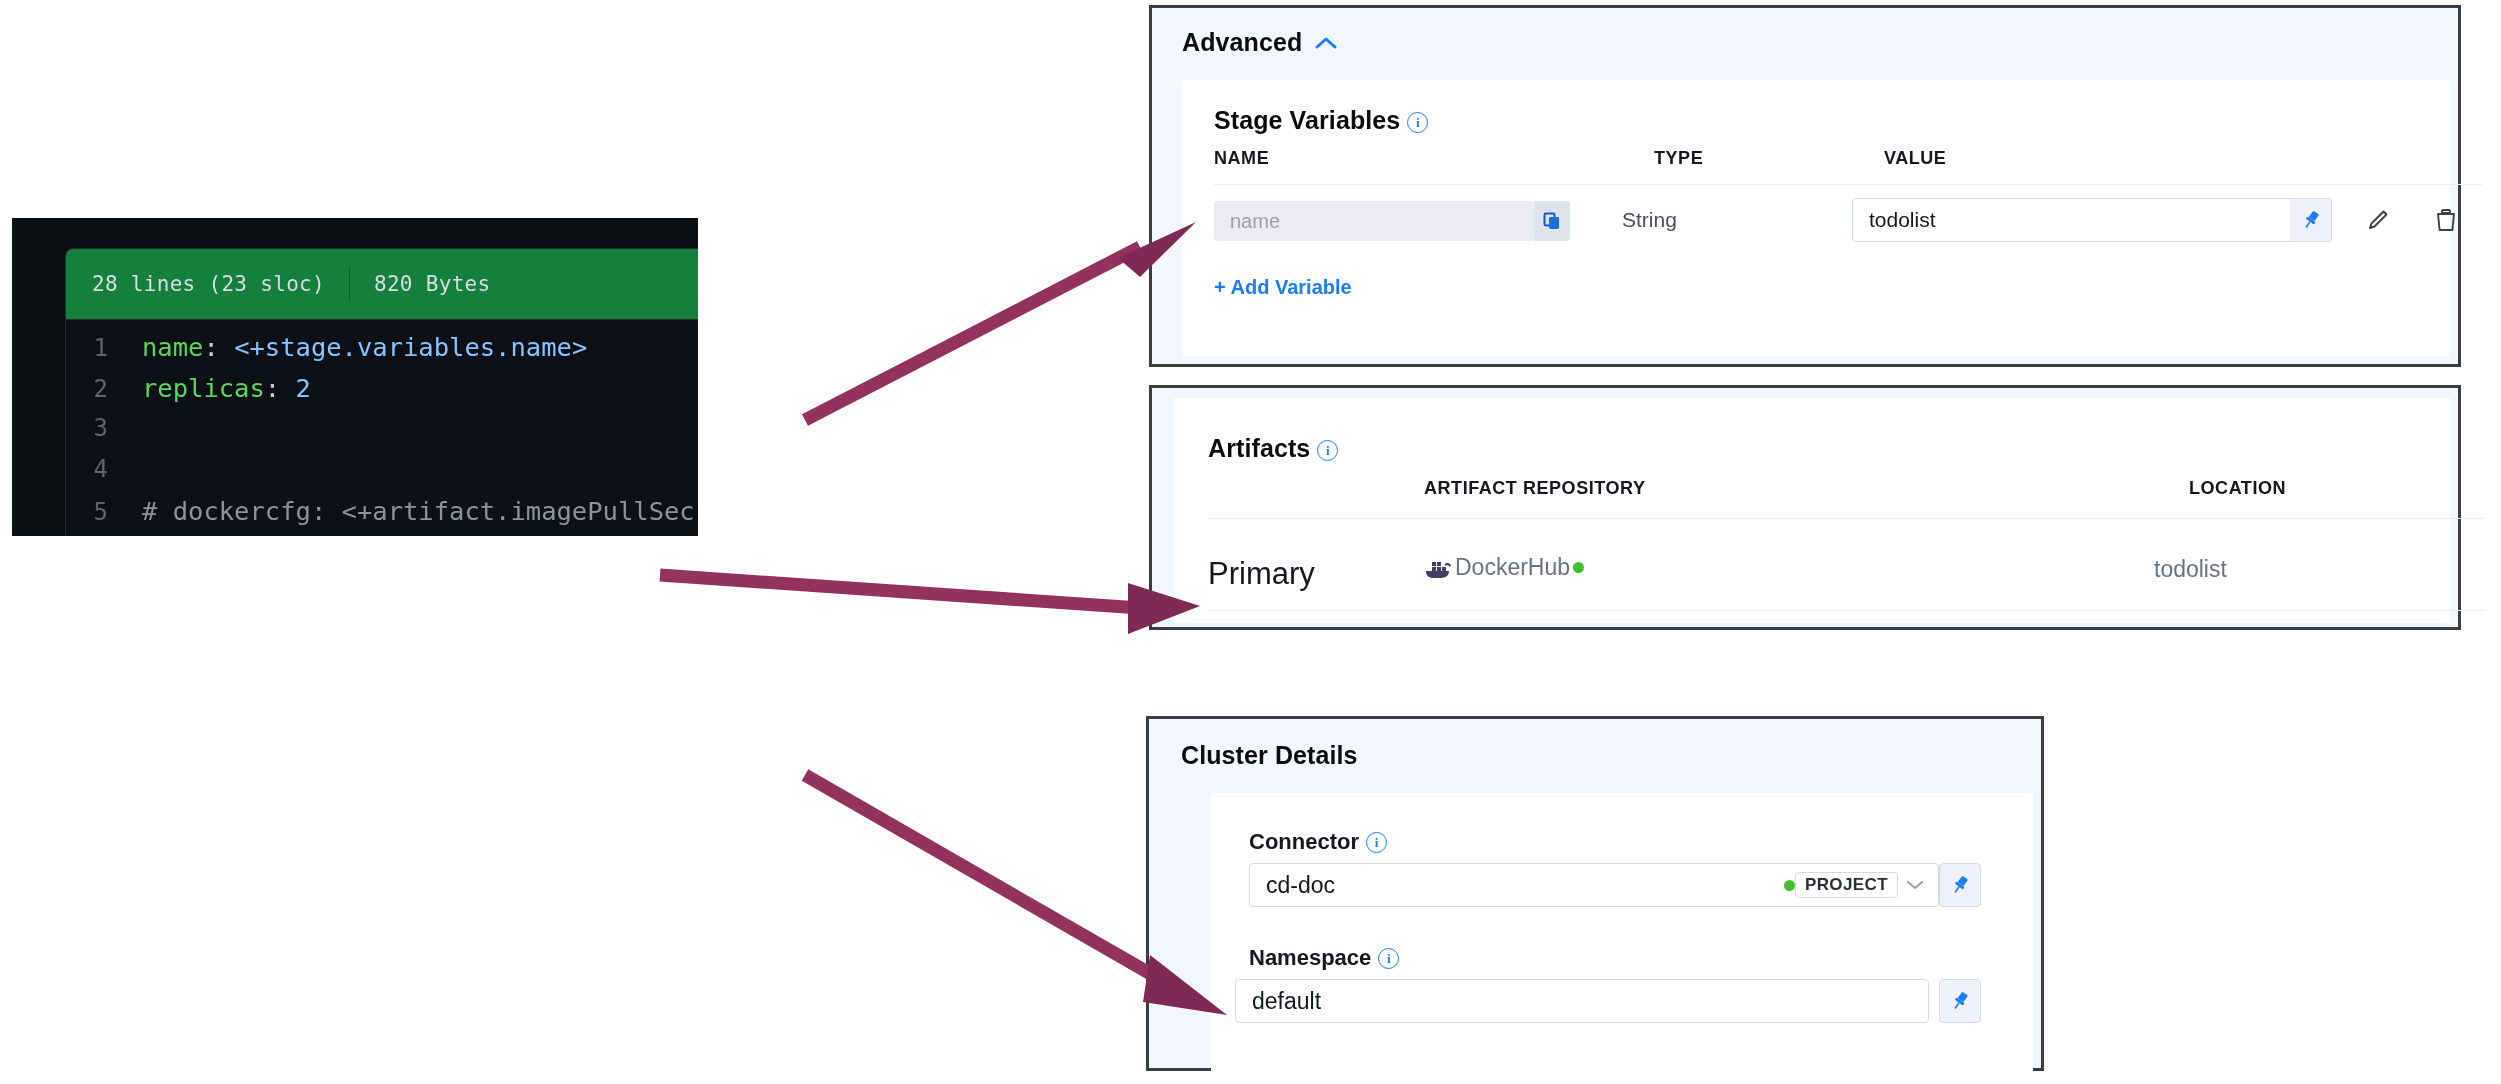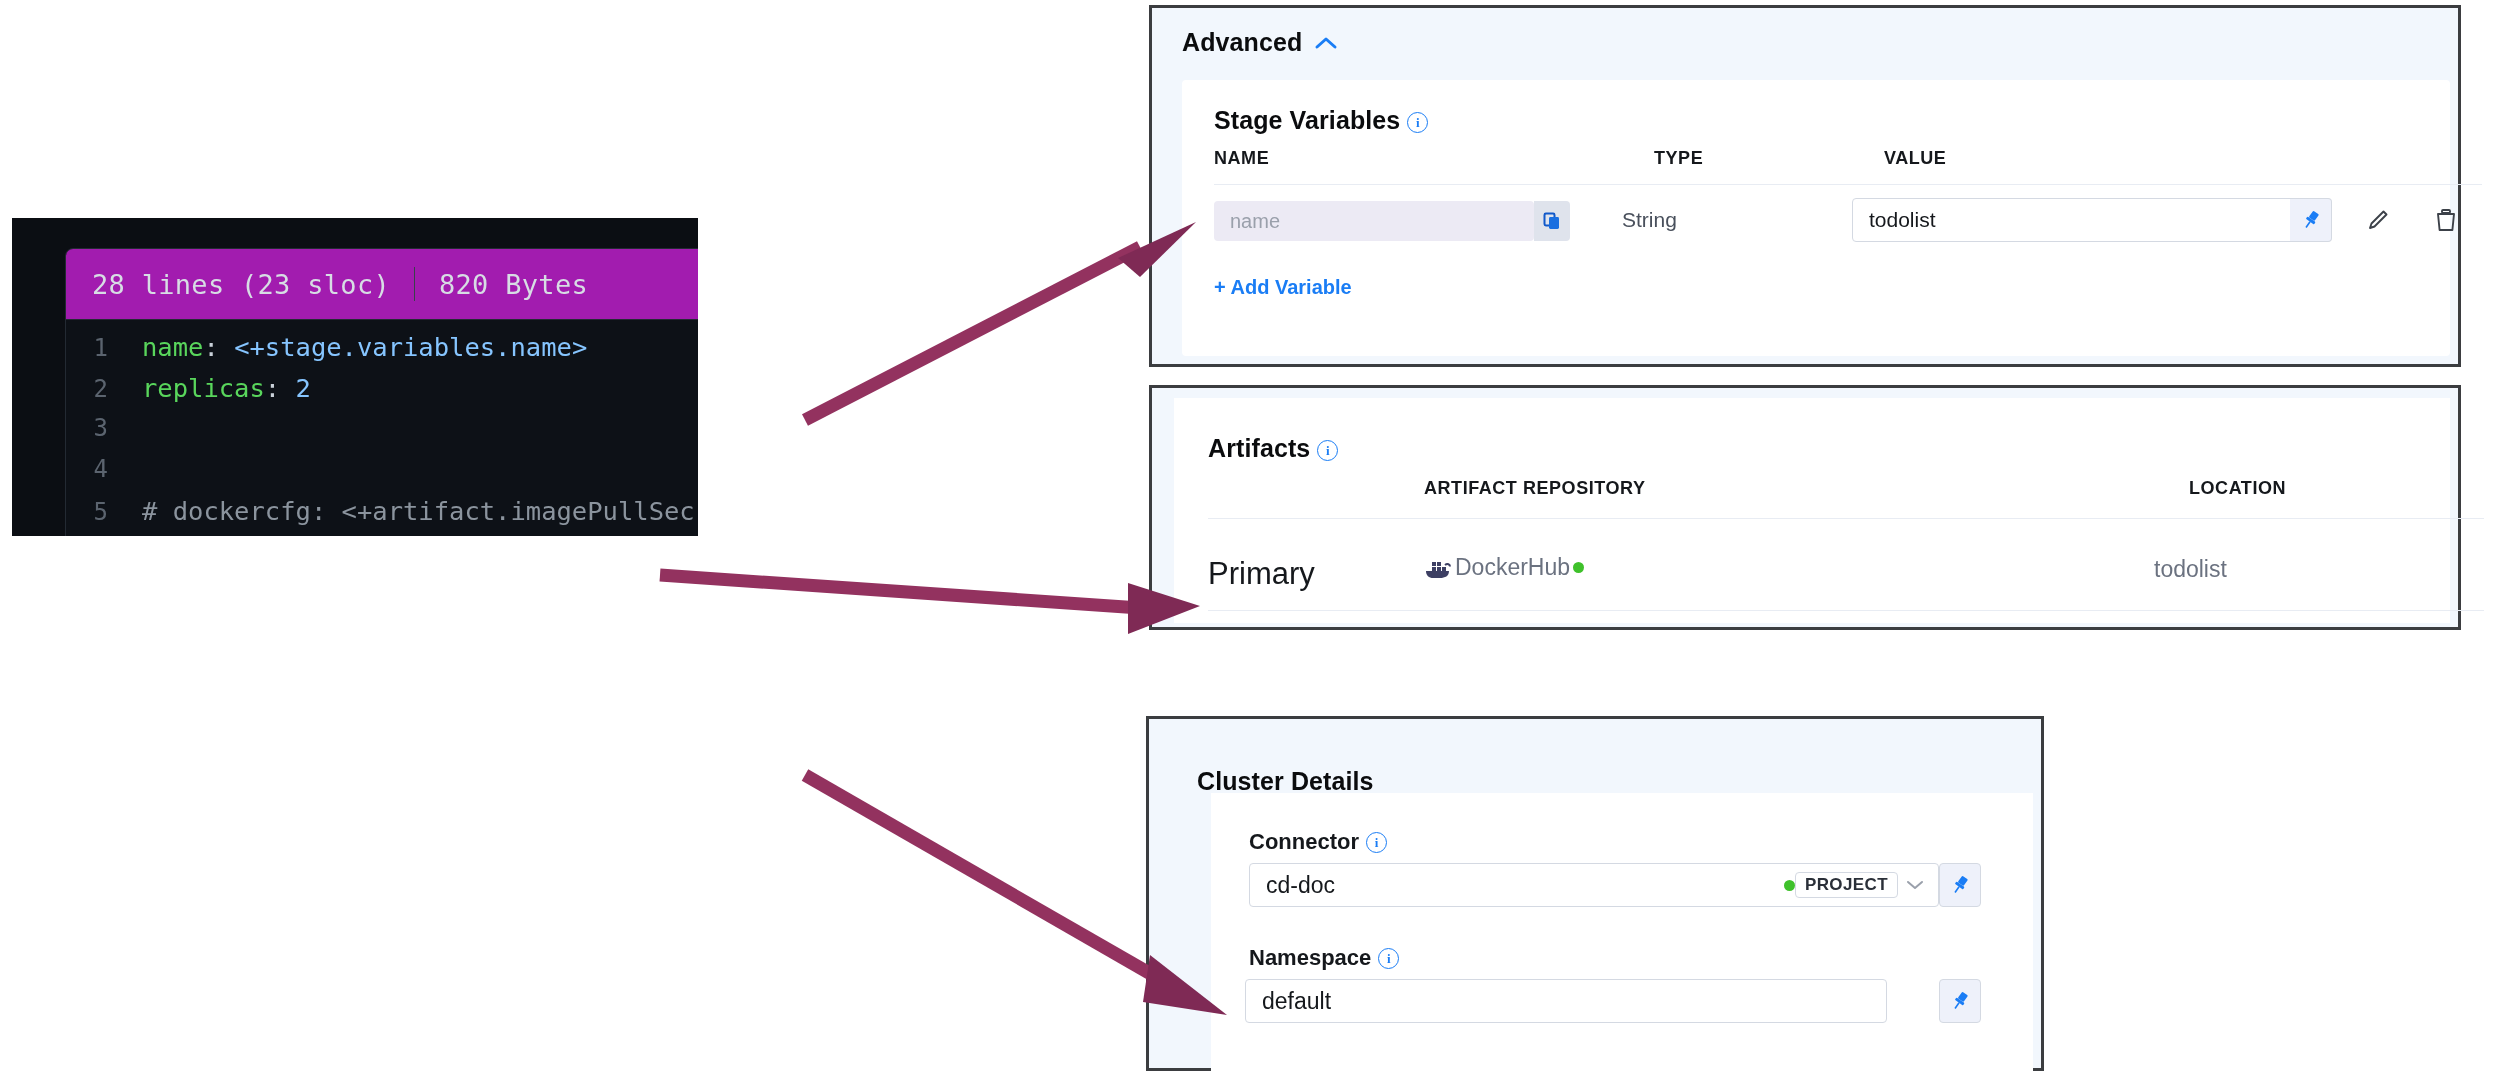--- a/index.html
+++ b/index.html
@@ -16,24 +16,24 @@
   #code-panel{
     position:absolute;left:12px;top:218px;width:686px;height:318px;
     background:#0b0e13;overflow:hidden;
   }
   #code-card{
     position:absolute;left:53px;top:30px;right:-2px;bottom:-2px;
     background:#0d1117;border:1px solid #232a33;border-radius:8px 0 0 0;
     overflow:hidden;
   }
   #code-head{
-    height:70px;background:#a21caf;border-bottom:1px solid #232a33;
+    height:70px;background:#15803d;border-bottom:1px solid #232a33;
     display:flex;align-items:center;padding-left:26px;
     font-family:"DejaVu Sans Mono","Liberation Mono",monospace;
-    color:#d7dde4;font-size:27px;letter-spacing:.3px;
+    color:#d7dde4;font-size:21px;letter-spacing:.3px;
   }
   #code-head .divider{
     display:inline-block;width:1px;height:34px;background:#39414c;margin:0 24px;
   }
   #code-body{padding-top:12px;}
   .code-line{
     display:flex;align-items:baseline;height:41px;
     font-family:"DejaVu Sans Mono","Liberation Mono",monospace;
     font-size:25.5px;white-space:pre;
   }
@@ -122,41 +122,41 @@
   #art-row{position:absolute;left:34px;right:26px;top:152px;height:46px;}
   #art-row .r0{position:absolute;left:0;top:6px;font-size:31px;color:#15181c;}
   #art-row .r1{position:absolute;left:216px;top:4px;display:flex;align-items:center;gap:3px;}
   #art-row .r1 .rname{font-size:23px;color:#6b7280;}
   #art-row .r2{position:absolute;left:946px;top:6px;font-size:23px;color:#6b7280;}
   .dot-green{width:11px;height:11px;border-radius:50%;background:#3fc12b;display:inline-block;}
   #art-rule2{position:absolute;left:34px;right:26px;top:212px;}
 
   
   #panel-cluster{left:1146px;top:716px;width:898px;height:355px;}
-  #cd-title{position:absolute;left:48px;top:22px;margin-top:26px;}
+  #cd-title{position:absolute;left:32px;top:22px;}
   #cd-inner{position:absolute;left:62px;top:74px;right:8px;bottom:-4px;}
   #conn-label{position:absolute;left:38px;top:36px;font-size:22px;font-weight:bold;color:#15181c;}
   #conn-field{
     position:absolute;left:38px;top:70px;width:690px;height:44px;
     background:#fff;border:1px solid #d4d9e2;border-radius:4px;box-sizing:border-box;
     display:flex;align-items:center;
   }
   #conn-field .cval{padding-left:16px;font-size:23px;color:#15181c;flex:1;}
   #conn-scope{
     border:1px solid #d4d9e2;border-radius:4px;padding:2px 9px;
     font-size:17px;font-weight:bold;color:#2a2f38;letter-spacing:.4px;margin-right:6px;
   }
   #conn-pin{
     position:absolute;left:728px;top:70px;width:42px;height:44px;
     background:#eef1fa;border:1px solid #d4d9e2;border-radius:4px;
     display:flex;align-items:center;justify-content:center;box-sizing:border-box;
   }
   #ns-label{position:absolute;left:38px;top:152px;font-size:22px;font-weight:bold;color:#15181c;}
   #ns-field{
-    position:absolute;left:34px;top:186px;width:642px;height:44px;
+    position:absolute;left:24px;top:186px;width:694px;height:44px;
     background:#fff;border:1px solid #d4d9e2;border-radius:4px;box-sizing:border-box;
     display:flex;align-items:center;padding-left:16px;font-size:23px;color:#15181c;
   }
   #ns-pin{
     position:absolute;left:728px;top:186px;width:42px;height:44px;
     background:#eef1fa;border:1px solid #d4d9e2;border-radius:4px;
     display:flex;align-items:center;justify-content:center;box-sizing:border-box;
   }
 
   

